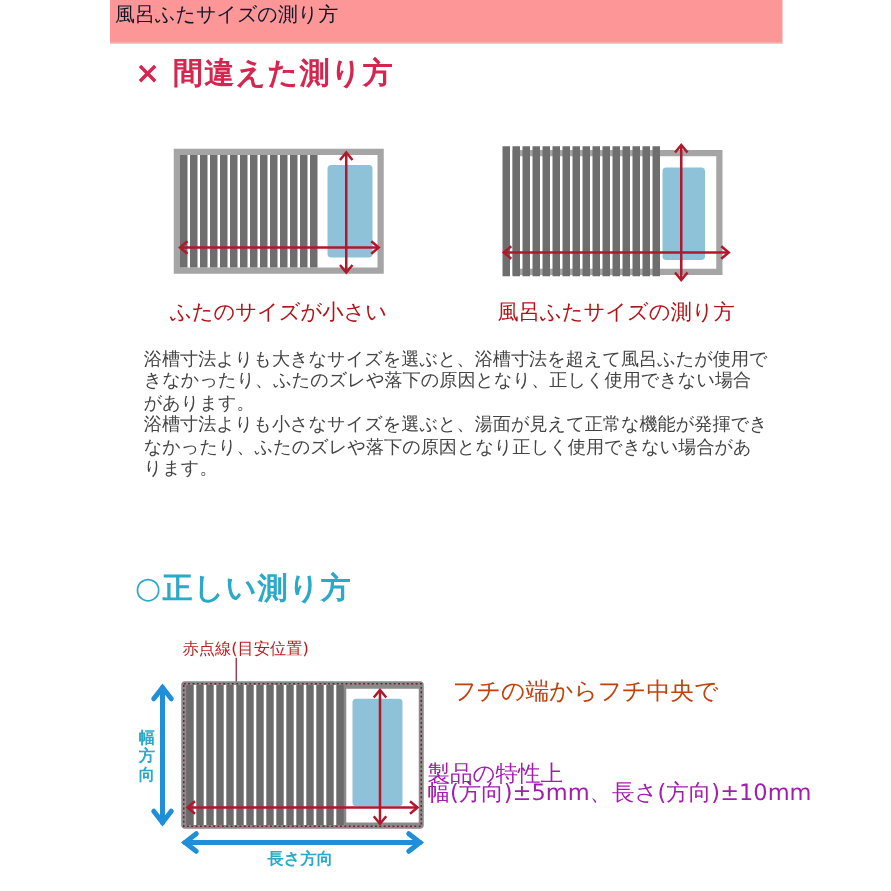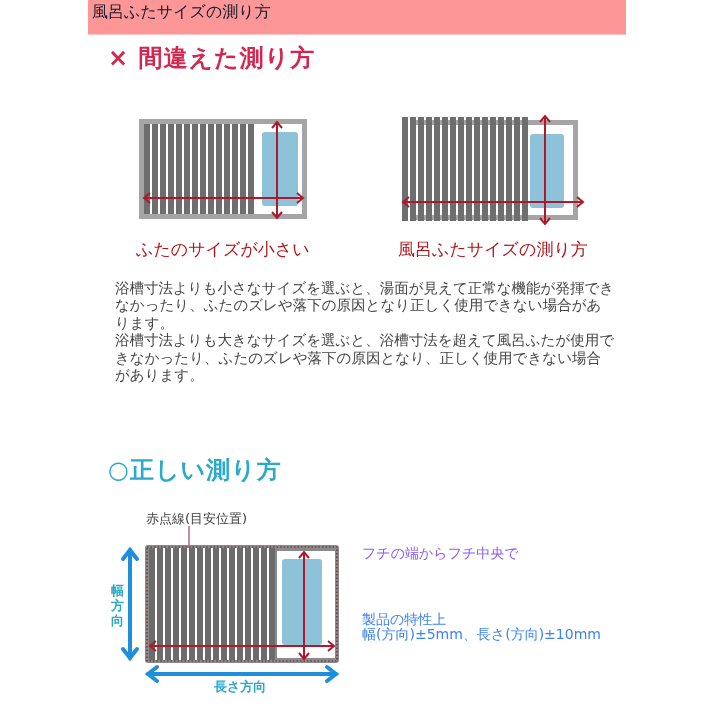--- a/index.html
+++ b/index.html
@@ -4,24 +4,24 @@
 <style>
   html,body{margin:0;padding:0;background:#fff;}
   body{width:713px;height:713px;position:relative;overflow:hidden;font-family:"DejaVu Sans","Liberation Sans",sans-serif;}
   .header{position:absolute;left:88px;top:0;width:538px;height:35px;background:#fd9797;color:#0f172a;font-size:16px;line-height:24px;padding-left:4px;box-sizing:border-box;border-bottom:1px solid #f3c7c7;}
   .sec-title{position:absolute;font-size:24px;font-weight:bold;letter-spacing:1px;}
   .wrong{left:108px;top:42px;color:#d4264f;}
   .right{left:108px;top:454px;color:#2aa9c9;}
   .cap{position:absolute;font-size:17px;color:#b31217;font-family:Liberation Mono, monospace;}
   .para{position:absolute;left:115px;top:280px;width:500px;font-size:14.5px;line-height:17.4px;color:#444;}
   .para p{margin:0;}
-  .note-big{position:absolute;left:362px;top:542px;font-size:14px;line-height:23px;color:#8b5cf6;}
-  .note-small{position:absolute;left:362px;top:612px;font-size:14px;line-height:15.3px;color:#3b82f6;}
+  .note-big{position:absolute;left:362px;top:542px;font-size:19px;line-height:23px;color:#c2410c;}
+  .note-small{position:absolute;left:342px;top:612px;font-size:18px;line-height:15.3px;color:#a21caf;}
   .diagram{position:absolute;}
-  .redlabel{position:absolute;left:146px;top:510px;font-size:13px;color:#404040;}
+  .redlabel{position:absolute;left:146px;top:510px;font-size:13px;color:#b91c1c;}
   .vlabel{position:absolute;left:111px;top:583px;width:16px;font-size:13px;line-height:15px;color:#2aa9c9;font-weight:bold;text-align:left;}
   .hlabel{position:absolute;left:214px;top:678px;font-size:13px;color:#2aa9c9;font-weight:bold;text-align:center;}
 </style>
 </head>
 <body>
 
 <div class="header">
   <span>風呂ふたサイズの測り方</span>
 </div>
 
@@ -85,22 +85,22 @@
       <polyline points="9,85 3,90 9,95"></polyline>
       <polyline points="177,85 183,90 177,95"></polyline>
     <line x1="145" y1="4" x2="145" y2="112"></line>
       <polyline points="140,10 145,4 150,10"></polyline>
       <polyline points="140,106 145,112 150,106"></polyline>
   </g>
 </svg>
 <div class="cap" style="left:398px;top:238px">風呂ふたサイズの測り方</div>
 
 <div class="para">
+  <p>浴槽寸法よりも大きなサイズを選ぶと、浴槽寸法を超えて風呂ふたが使用できなかったり、ふたのズレや落下の原因となり、正しく使用できない場合があります。</p>
   <p>浴槽寸法よりも小さなサイズを選ぶと、湯面が見えて正常な機能が発揮できなかったり、ふたのズレや落下の原因となり正しく使用できない場合があります。</p>
-  <p>浴槽寸法よりも大きなサイズを選ぶと、浴槽寸法を超えて風呂ふたが使用できなかったり、ふたのズレや落下の原因となり、正しく使用できない場合があります。</p>
 </div>
 
 <div class="sec-title right">○正しい測り方</div>
 
 <div class="redlabel">赤点線(目安位置)</div>
 
 <svg class="diagram" style="left:120px;top:526px" width="225" height="160" viewBox="0 0 225 160">
 
   <line x1="69" y1="0" x2="69" y2="20" stroke="#8a2030" stroke-width="1"></line>
   <rect x="25" y="19" width="194" height="118" rx="3" fill="#8a8a8a"></rect>

